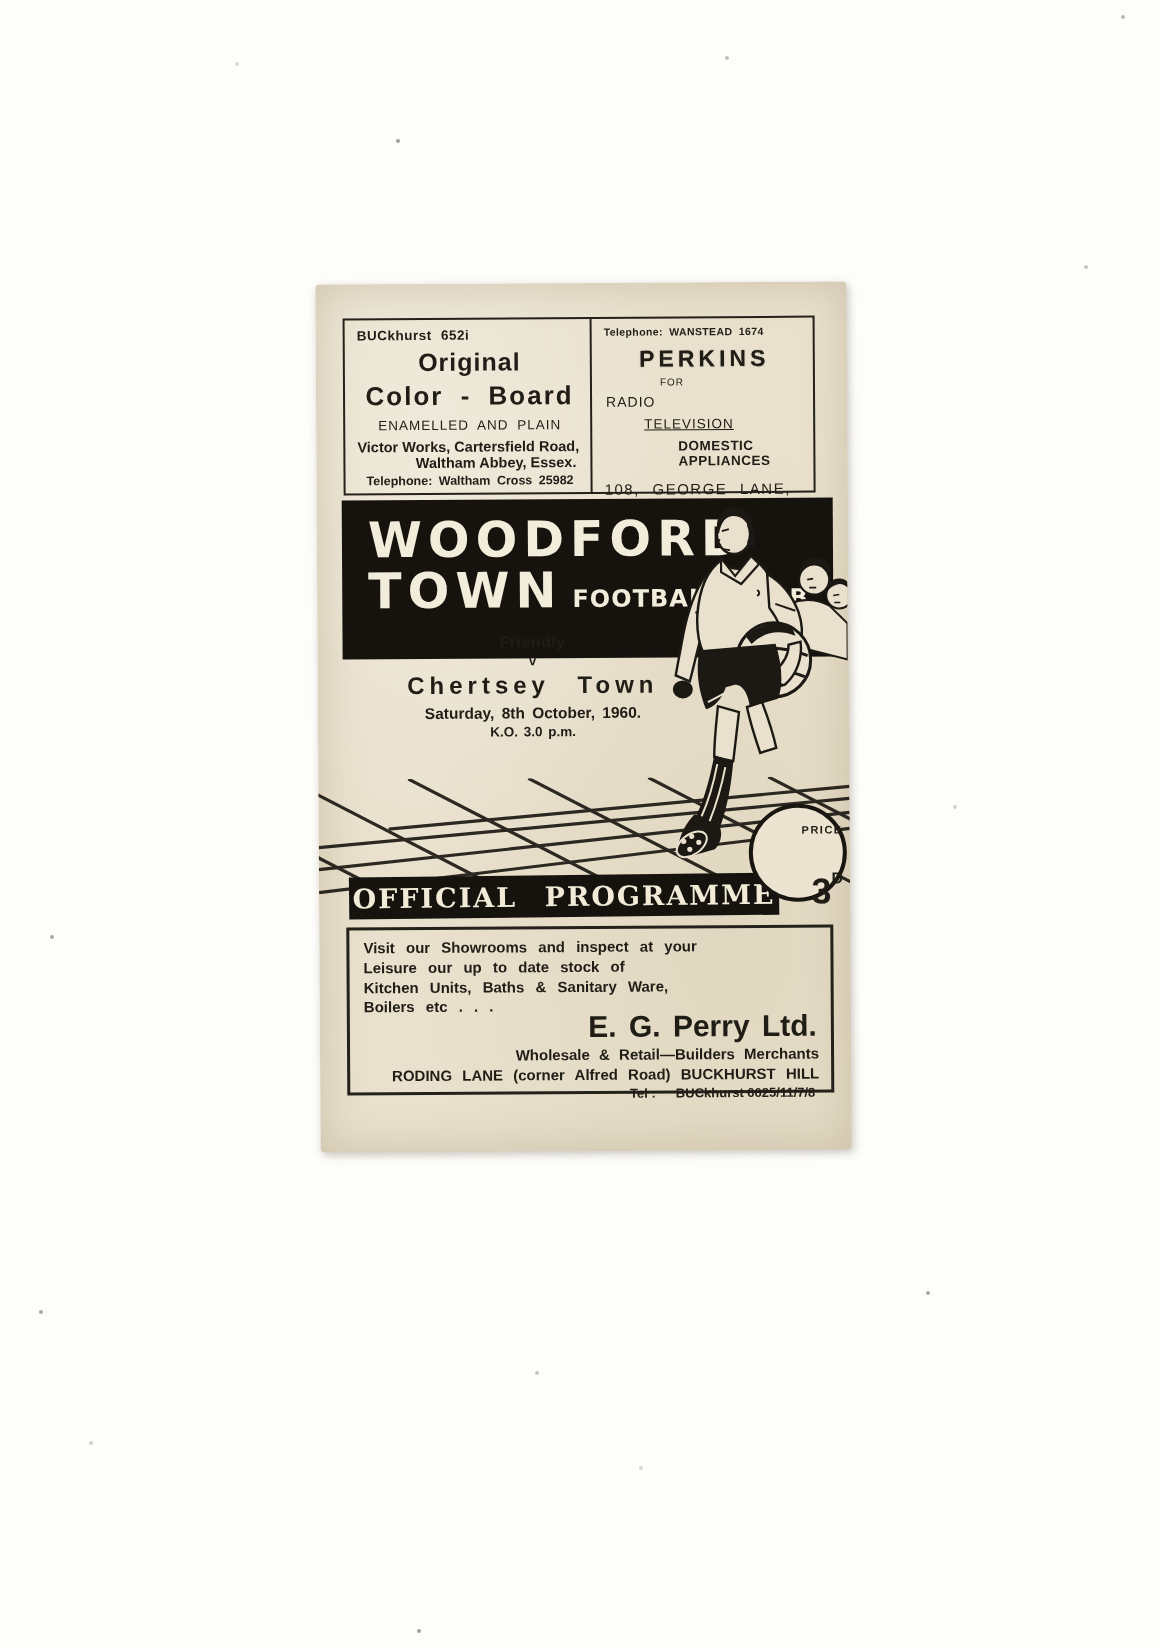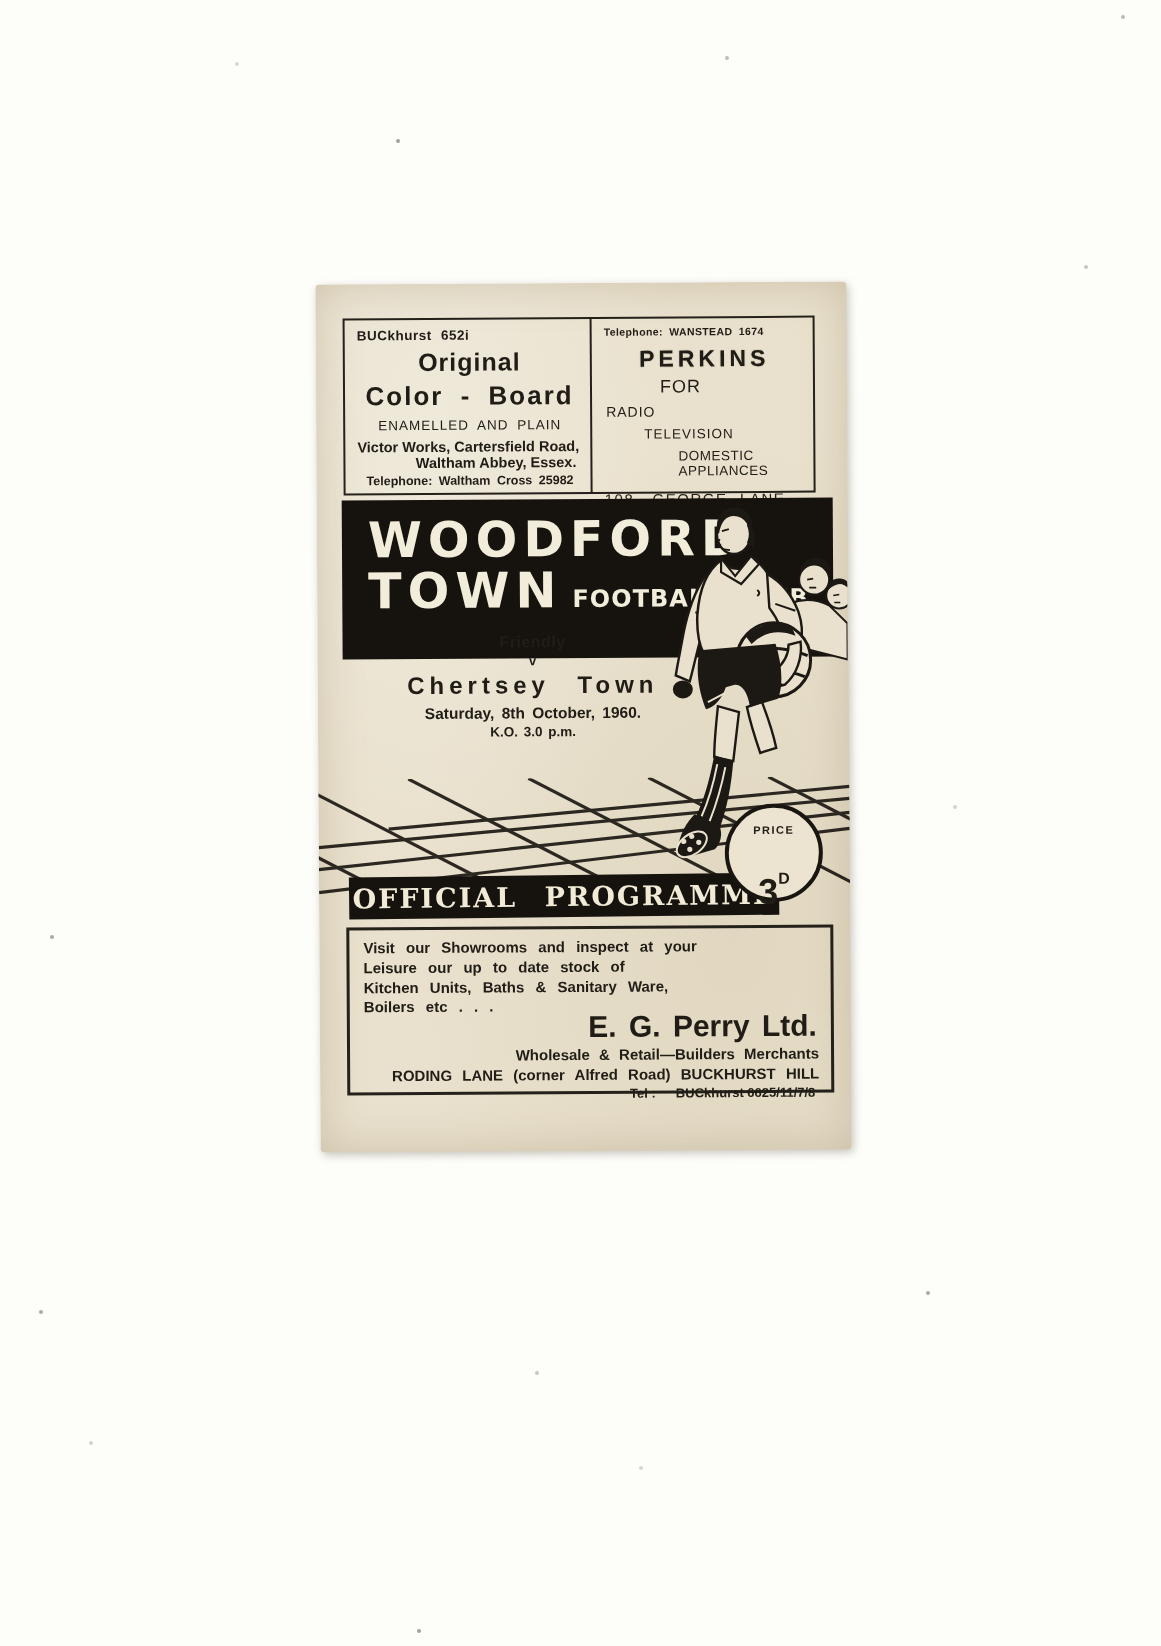--- a/index.html
+++ b/index.html
@@ -49,24 +49,24 @@
   .tl-phone{font-size:13.5px;font-weight:600;letter-spacing:.5px;word-spacing:5px;}
   .tl-name1{font-size:25px;font-weight:800;text-align:center;margin-top:5px;letter-spacing:1px;}
   .tl-name2{font-size:26px;font-weight:800;text-align:center;margin-top:4px;letter-spacing:2px;word-spacing:8px;}
   .tl-tag{font-size:13.5px;text-align:center;margin-top:6px;letter-spacing:1px;word-spacing:4px;}
   .tl-addr1{font-size:14.5px;font-weight:700;margin-top:6px;}
   .tl-addr2{font-size:14.5px;font-weight:700;text-align:right;margin-right:6px;}
   .tl-tel{font-size:12.5px;font-weight:600;text-align:center;margin-top:3px;word-spacing:3px;}
   .tr-tel{font-size:10.5px;font-weight:700;letter-spacing:.4px;word-spacing:3px;}
   .tr-name{font-size:23px;font-weight:800;letter-spacing:4px;text-align:center;margin-top:8px;
     text-shadow:1px 0 0 #e9e1cd, 0 0 1px #24201a;}
-  .tr-for{font-size:18px;margin-left:56px;margin-top:4px;letter-spacing:1px;}
+  .tr-for{font-size:10px;margin-left:56px;margin-top:4px;letter-spacing:1px;}
   .tr-p0{font-size:14px;margin-left:2px;margin-top:6px;letter-spacing:1px;}
-  .tr-p1{font-size:13.5px;margin-left:40px;margin-top:7px;letter-spacing:1px;}
-  .tr-p2{font-size:13.5px;margin-left:74px;margin-top:7px;letter-spacing:.5px;}
+  .tr-p1{font-size:13.5px;margin-left:40px;margin-top:7px;letter-spacing:1px;text-decoration:underline;}
+  .tr-p2{font-size:13.5px;margin-left:74px;margin-top:7px;letter-spacing:.5px;font-weight:bold;}
   .tr-addr{font-size:15px;margin-top:12px;letter-spacing:1.5px;word-spacing:7px;}
   
   .masthead{
     position:absolute;left:27px;top:218px;width:487px;height:155px;
     background:#16130f;box-shadow:0 0 0 2px #16130f;
   }
   .mh-line1{font-family:"DejaVu Sans",sans-serif;font-size:49px;font-weight:800;color:#f2ecda;
     letter-spacing:6px;margin:14px 0 0 24px;line-height:1;}
   .mh-line2{display:flex;align-items:baseline;margin:2px 0 0 24px;}
   .mh-town{font-family:"DejaVu Sans",sans-serif;font-size:49px;font-weight:800;color:#f2ecda;letter-spacing:6px;line-height:1;}
@@ -85,23 +85,23 @@
     position:absolute;left:30px;top:592px;width:430px;height:42px;background:#16130f;
     display:flex;align-items:center;justify-content:center;z-index:2;
     transform:rotate(-.3deg);
   }
   .progbanner span{font-family:"DejaVu Serif",serif;font-size:27px;font-weight:700;color:#f1ead6;
     letter-spacing:2px;word-spacing:16px;}
   
   .player-svg{position:absolute;left:320px;top:210px;width:210px;height:390px;z-index:3;}
   
   .price{
-    position:absolute;left:406px;top:522px;width:98px;height:98px;border-radius:50%;
+    position:absolute;left:430px;top:522px;width:98px;height:98px;border-radius:50%;
     background:#ece4d1;border:4px solid #191510;box-sizing:border-box;z-index:4;
-    text-align:center;
+    text-align:right;
   }
   .price-label{font-size:11px;font-weight:700;letter-spacing:1.5px;margin-top:16px;}
   .price-value{font-size:36px;font-weight:800;line-height:.9;margin-top:36px;}
   .price-unit{font-size:16px;font-weight:800;vertical-align:20px;}
   
   .botbox{
     position:absolute;left:27px;top:643px;width:487px;height:168px;
     border:3px solid #24201a;box-sizing:border-box;padding:8px 12px 4px 14px;
   }
   .ba-copy{font-size:15px;font-weight:700;line-height:1.32;word-spacing:7px;}

